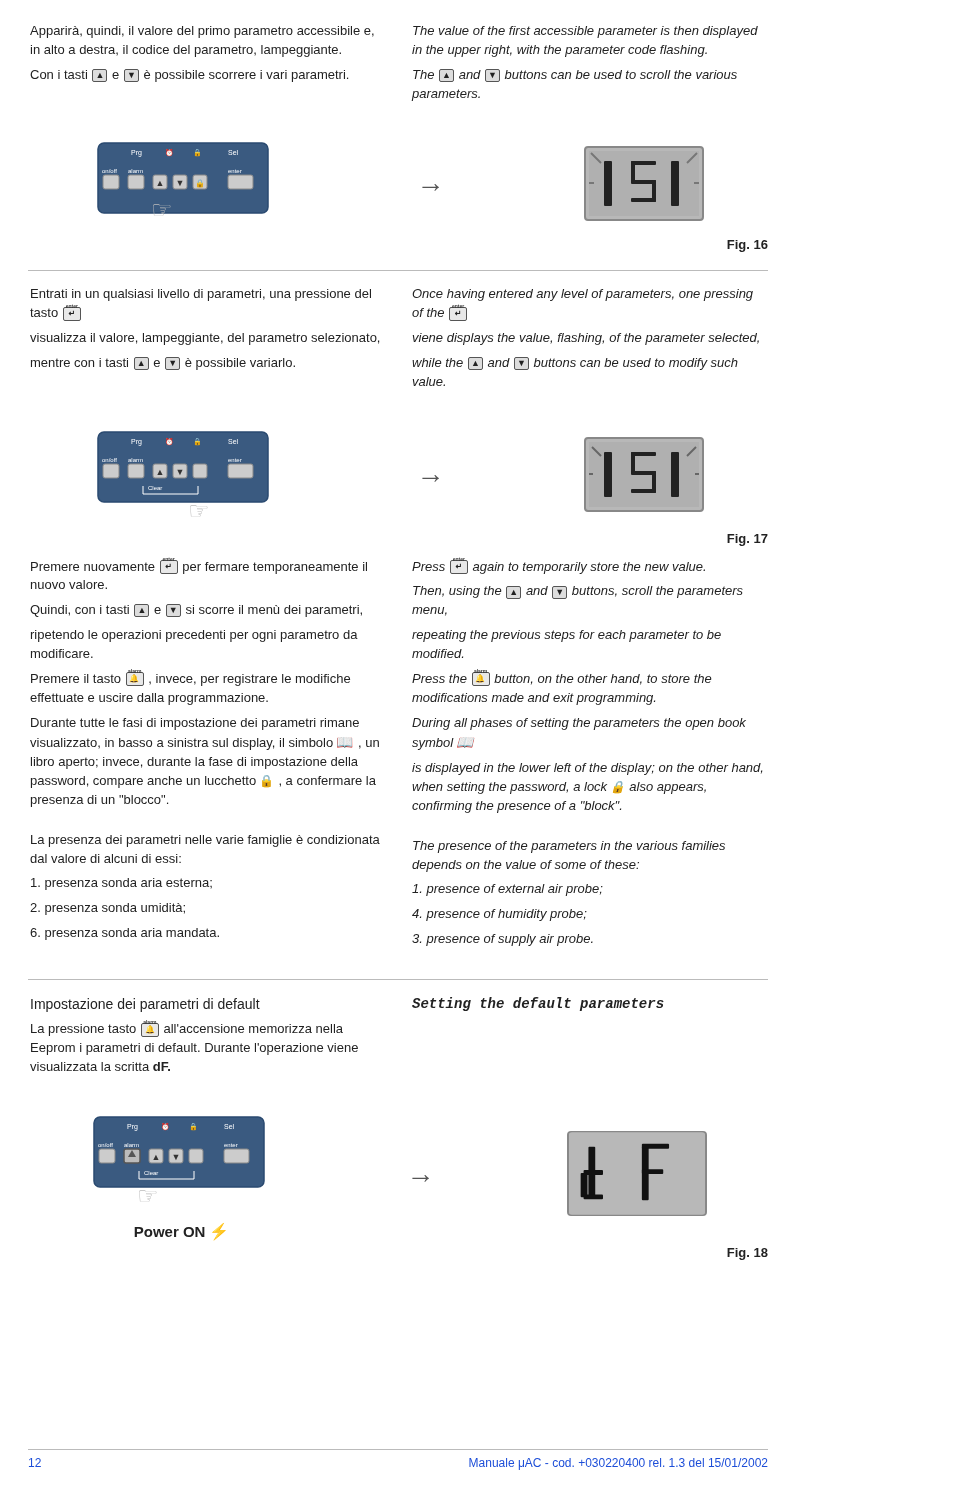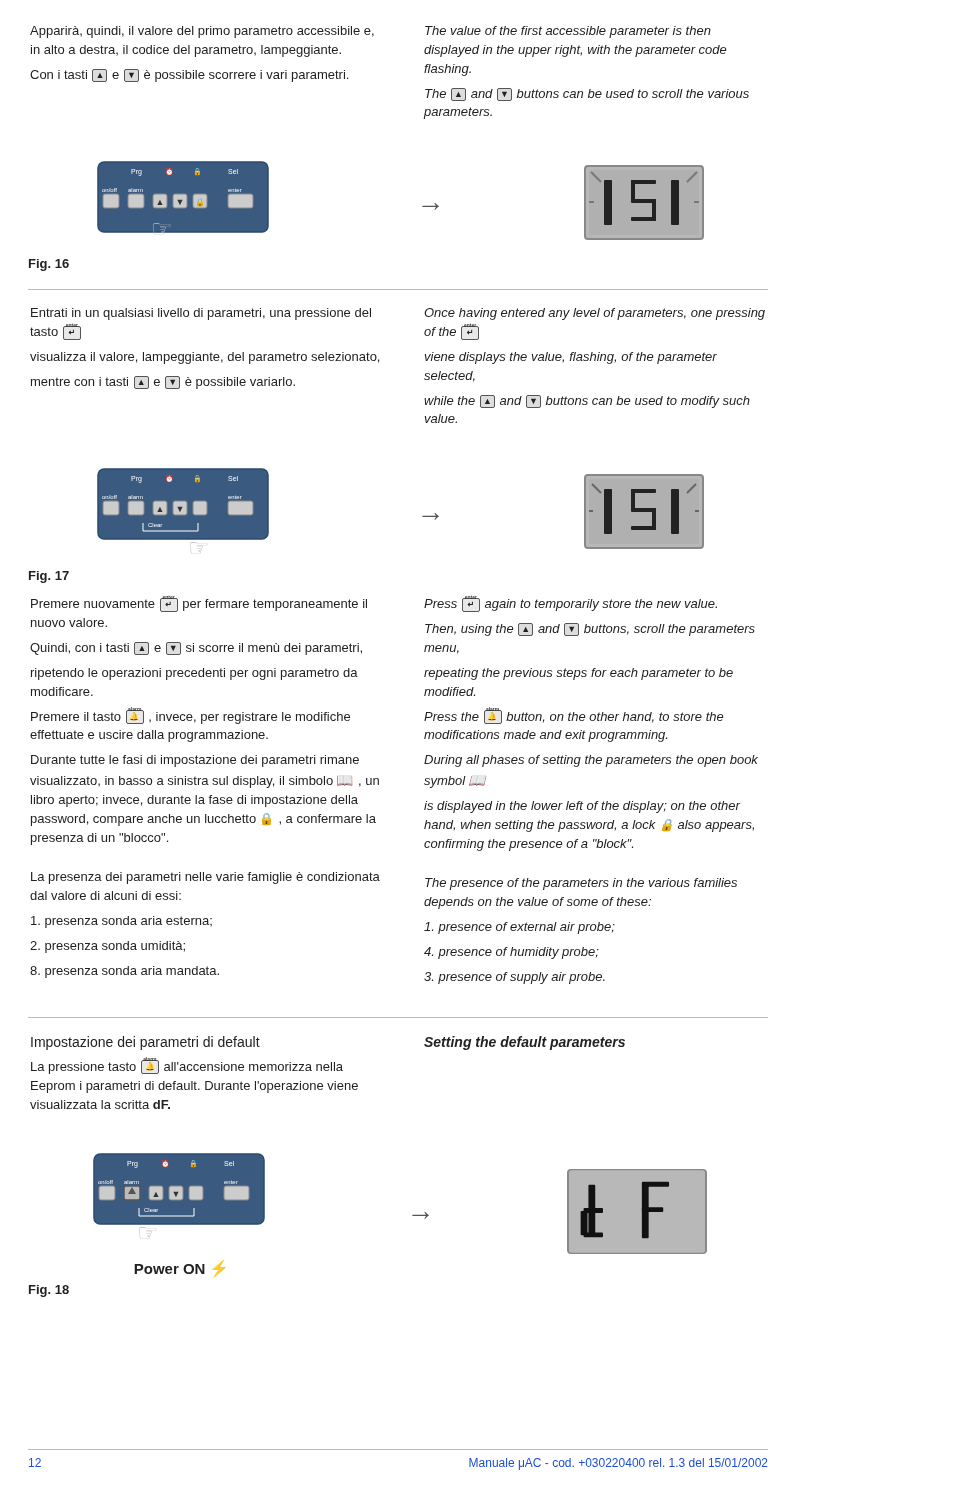--- a/index.html
+++ b/index.html
@@ -29,21 +29,20 @@
       margin-bottom: 10px;
     }
 
     .col-left, .col-right {
       padding: 4px 2px;
     }
 
     .col-right {
       font-style: italic;
       color: #222;
-      margin-left: 12px;
     }
 
     p { margin-bottom: 6px; line-height: 1.45; }
     .enter-icon {
       display: inline-block;
       border: 1.5px solid #555;
       border-radius: 2px;
       width: 18px;
       height: 14px;
       text-align: center;
@@ -107,21 +106,21 @@
     }
 
     
     .fig-row {
       display: flex;
       align-items: center;
       justify-content: space-around;
       margin: 10px 0 4px 0;
     }
     .fig-label {
-      text-align: left;
+      text-align: right;
       font-weight: bold;
       font-size: 13px;
       margin-bottom: 8px;
     }
 
     
     .panel-wrap {
       display: flex;
       flex-direction: column;
       align-items: center;
@@ -182,20 +181,21 @@
     .section-heading {
       font-weight: normal;
       font-size: 14px;
       margin-bottom: 6px;
     }
     .section-heading-italic {
       font-weight: bold;
       font-style: italic;
       font-size: 14px;
       margin-bottom: 6px;
+      font-family: Liberation Mono, monospace;
     }
 
     
     .power-on {
       font-size: 15px;
       font-weight: bold;
       margin-top: 0;
       text-align: center;
     }
     .lightning {
@@ -405,21 +405,21 @@
         <span>Durante tutte le fasi di impostazione dei parametri rimane visualizzato, in basso a sinistra sul display, il simbolo</span>
         <span style="font-size:14px;">📖</span>
         <span>, un libro aperto; invece, durante la fase di impostazione della password, compare anche un lucchetto</span>
         <span style="font-size:12px;">🔒</span>
         <span>, a confermare la presenza di un "blocco".</span>
       </p>
       <br>
       <p>La presenza dei parametri nelle varie famiglie è condizionata dal valore di alcuni di essi:</p>
       <p>1. presenza sonda aria esterna;</p>
       <p>2. presenza sonda umidità;</p>
-      <p>8. presenza sonda aria mandata.</p>
+      <p>6. presenza sonda aria mandata.</p>
     </div>
     <div class="col-right">
       <p>
         <span>Press</span>
         <span class="enter-icon">↵</span>
         <span>again to temporarily store the new value.</span>
       </p>
       <p>
         <span>Then, using the</span>
         <span class="up-icon">▲</span>

